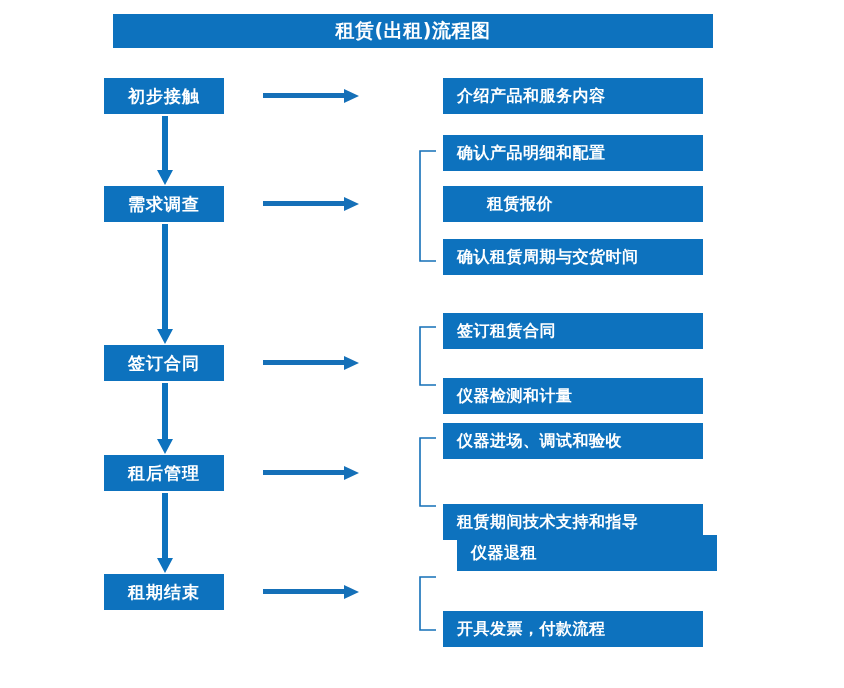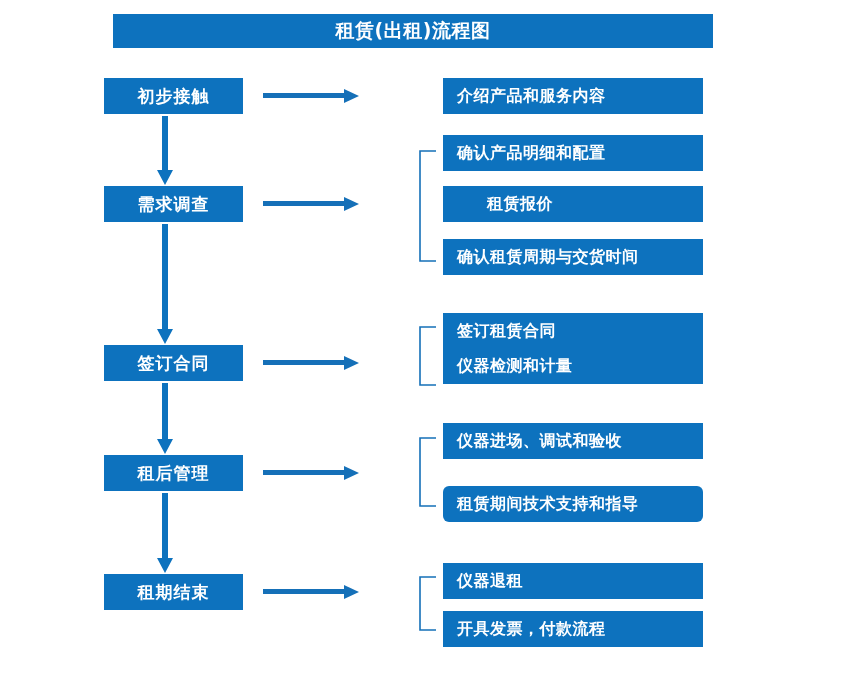--- a/index.html
+++ b/index.html
@@ -36,21 +36,21 @@
     display: flex;
     align-items: center;
     justify-content: center;
     letter-spacing: 0.5px;
   }
 
   
   .stage-box {
     position: absolute;
     left: 104px;
-    width: 139px;
+    width: 120px;
     height: 36px;
     background: #0D72BE;
     color: #ffffff;
     font-size: 17px;
     font-weight: bold;
     display: flex;
     align-items: center;
     justify-content: center;
     letter-spacing: 1px;
   }
@@ -201,23 +201,23 @@
   <div class="detail-box" style="top:135px;">确认产品明细和配置</div>
 
   <div class="detail-box" style="top:78px;">介绍产品和服务内容</div>
 
   <div class="detail-box" style="top:186px;padding-left:44px;">租赁报价</div>
 
   <div class="detail-box" style="top:239px;">确认租赁周期与交货时间</div>
 
   <div class="detail-box" style="top:313px;">签订租赁合同</div>
 
-  <div class="detail-box" style="top:348px;">仪器检测和计量</div>
+  <div class="detail-box" style="top:378px;">仪器检测和计量</div>
 
   <div class="detail-box" style="top:423px;">仪器进场、调试和验收</div>
 
-  <div class="detail-box" style="top:486px;border-radius:6px;">租赁期间技术支持和指导</div>
-
-  <div class="detail-box" style="top:563px;">仪器退租</div>
+  <div class="detail-box" style="top:504px;">租赁期间技术支持和指导</div>
+
+  <div class="detail-box" style="top:535px;margin-left:14px;">仪器退租</div>
 
   <div class="detail-box" style="top:611px;">开具发票，付款流程</div>
 
 </div>
 
 </body></html>

